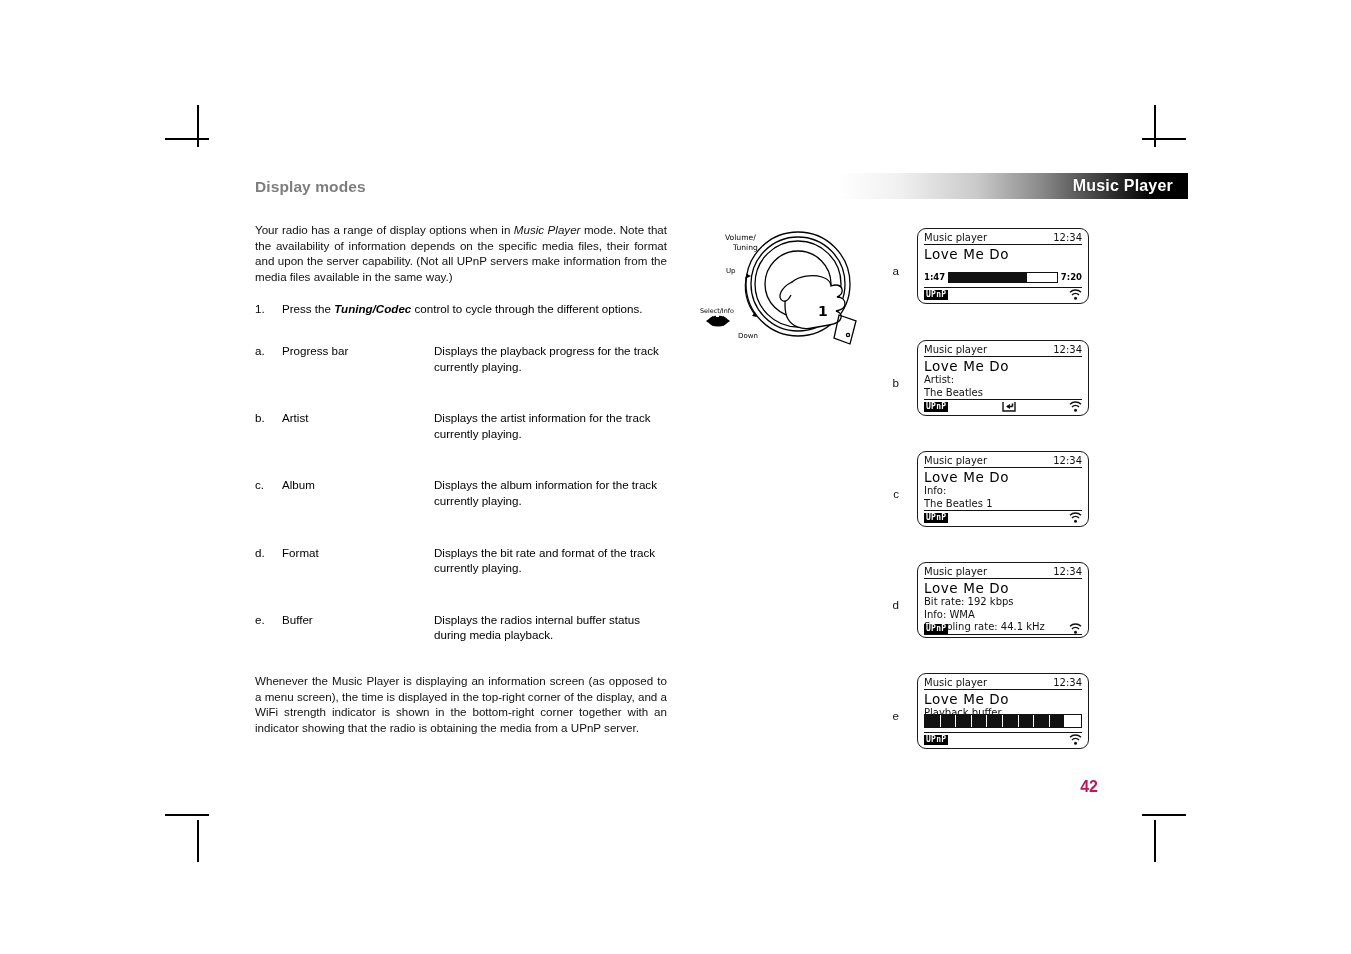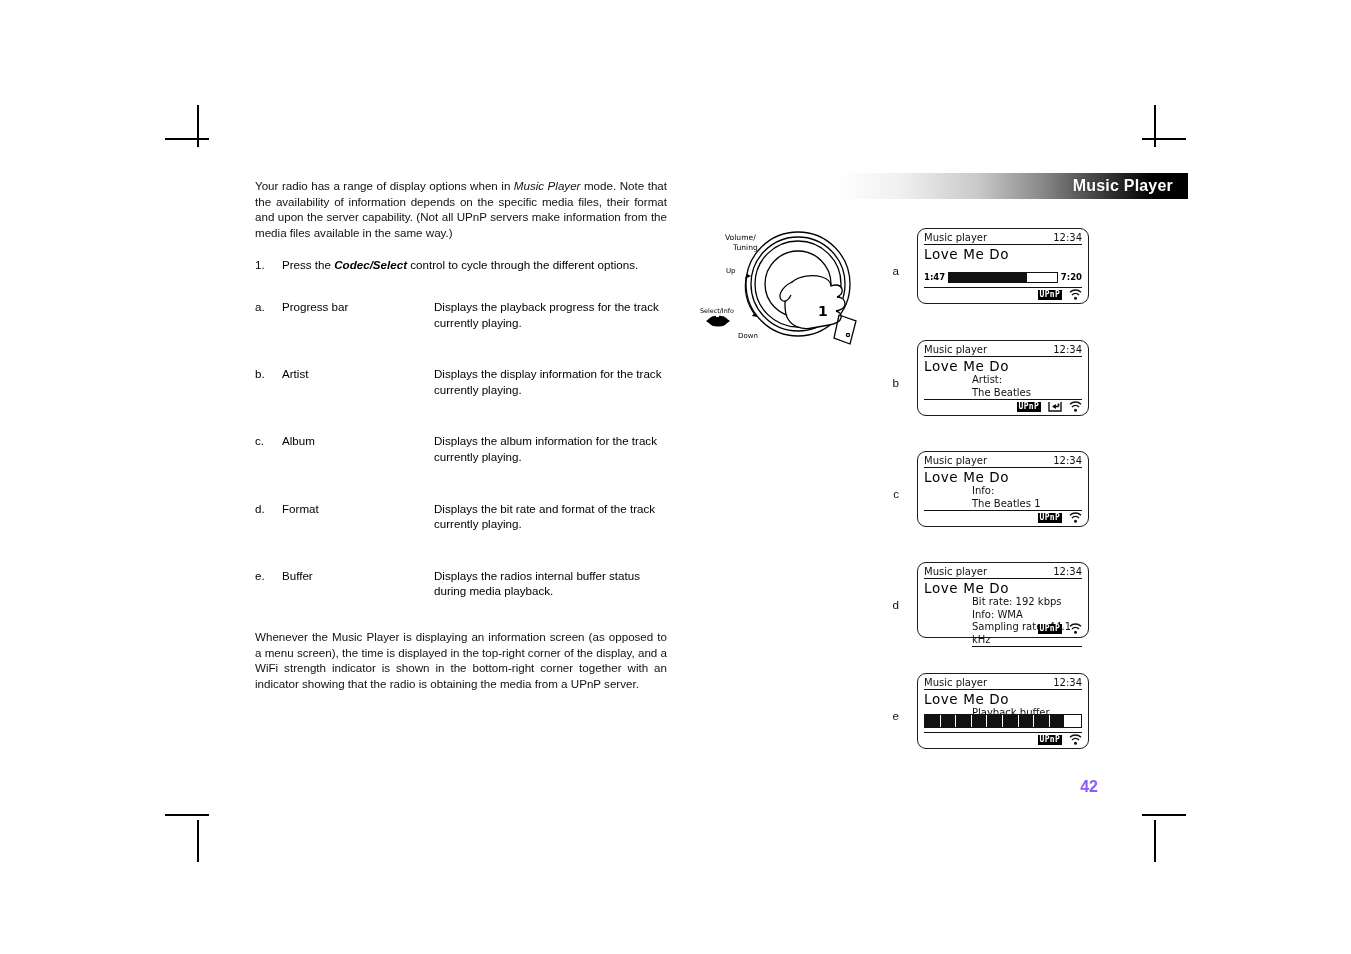--- a/index.html
+++ b/index.html
@@ -40,21 +40,21 @@
   .defrow .desc{flex:1;}
 
   .closing{margin-top:-6px;}
 
   
   .footer-note{
     position:absolute;left:255px;top:780px;font-size:10.6px;font-style:italic;color:#111;
   }
   .page-num{
     position:absolute;left:1068px;top:778px;width:30px;text-align:right;
-    font-size:16px;font-weight:bold;color:#8b5cf6;
+    font-size:16px;font-weight:bold;color:#be185d;
   }
 
   
   .header-bar{
     position:absolute;left:838px;top:173px;width:350px;height:26px;
     background:linear-gradient(to right,#ffffff 0%,#f0f0f0 18%,#c9c9c9 40%,#8a8a8a 58%,#3a3a3a 76%,#000000 90%,#000000 100%);
   }
   .header-bar .title{
     position:absolute;right:15px;top:50%;transform:translateY(-50%);
     color:#fff;font-size:16px;font-weight:bold;letter-spacing:.2px;
@@ -73,25 +73,25 @@
   }
   .lcd-inner{position:absolute;inset:0;padding:3px 6px 0 6px;box-sizing:border-box;
              font-family:"DejaVu Sans", sans-serif;}
   .lcd-top{
     display:flex;justify-content:space-between;align-items:baseline;
     font-size:10px;color:#111;border-bottom:1.4px solid #111;padding-bottom:1px;
   }
   .lcd-track{
     font-size:13.5px;font-weight:normal;letter-spacing:.6px;margin-top:2px;line-height:15px;
   }
-  .lcd-line{font-size:10px;line-height:12.6px;color:#111;margin-left:48px;}
+  .lcd-line{font-size:10px;line-height:12.6px;color:#111;}
   .lcd-line.ruled{border-bottom:1.4px solid #111;}
   .lcd-bottom{
     position:absolute;left:6px;right:6px;bottom:2px;height:13px;
-    display:flex;align-items:center;justify-content:flex-end;gap:7px;
+    display:flex;align-items:center;justify-content:space-between;gap:7px;
   }
   .lcd-rule{
     position:absolute;left:6px;right:6px;bottom:15px;height:1.4px;background:#111;
   }
   .upnp{
     background:#000;color:#fff;font-size:8px;font-weight:bold;letter-spacing:.3px;
     padding:0 2px;line-height:10px;font-family:"DejaVu Sans Mono", monospace;
   }
   .icon-svg{display:block;}
 
@@ -132,40 +132,41 @@
   <div class="crop v" style="left:197px;top:820px;"></div>
   <div class="crop h" style="left:1142px;top:814px;"></div>
   <div class="crop v" style="left:1154px;top:820px;"></div>
 
   <div class="header-bar">
     <span class="title">Music Player</span>
   </div>
 
   <div class="left-col">
 
+    <h2 class="section-title">Display modes</h2>
 
     <p class="para"><span>Your radio has a range of display options when in </span><em>Music Player</em><span> mode. Note that the availability of information depends on the specific media files, their format and upon the server capability. (Not all UPnP servers make information from the media files available in the same way.)</span></p>
 
     <div class="numlist">
       <div class="numrow">
         <span class="marker">1.</span>
-        <span class="txt"><span>Press the </span><b>Codec/Select</b><span> control to cycle through the different options.</span></span>
+        <span class="txt"><span>Press the </span><b>Tuning/Codec</b><span> control to cycle through the different options.</span></span>
       </div>
     </div>
 
     <div class="defs">
       <div class="defrow">
         <span class="marker">a.</span>
         <span class="term">Progress bar</span>
         <span class="desc">Displays the playback progress for the track currently playing.</span>
       </div>
       <div class="defrow">
         <span class="marker">b.</span>
         <span class="term">Artist</span>
-        <span class="desc">Displays the display information for the track currently playing.</span>
+        <span class="desc">Displays the artist information for the track currently playing.</span>
       </div>
       <div class="defrow">
         <span class="marker">c.</span>
         <span class="term">Album</span>
         <span class="desc">Displays the album information for the track currently playing.</span>
       </div>
       <div class="defrow">
         <span class="marker">d.</span>
         <span class="term">Format</span>
         <span class="desc">Displays the bit rate and format of the track currently playing.</span>

